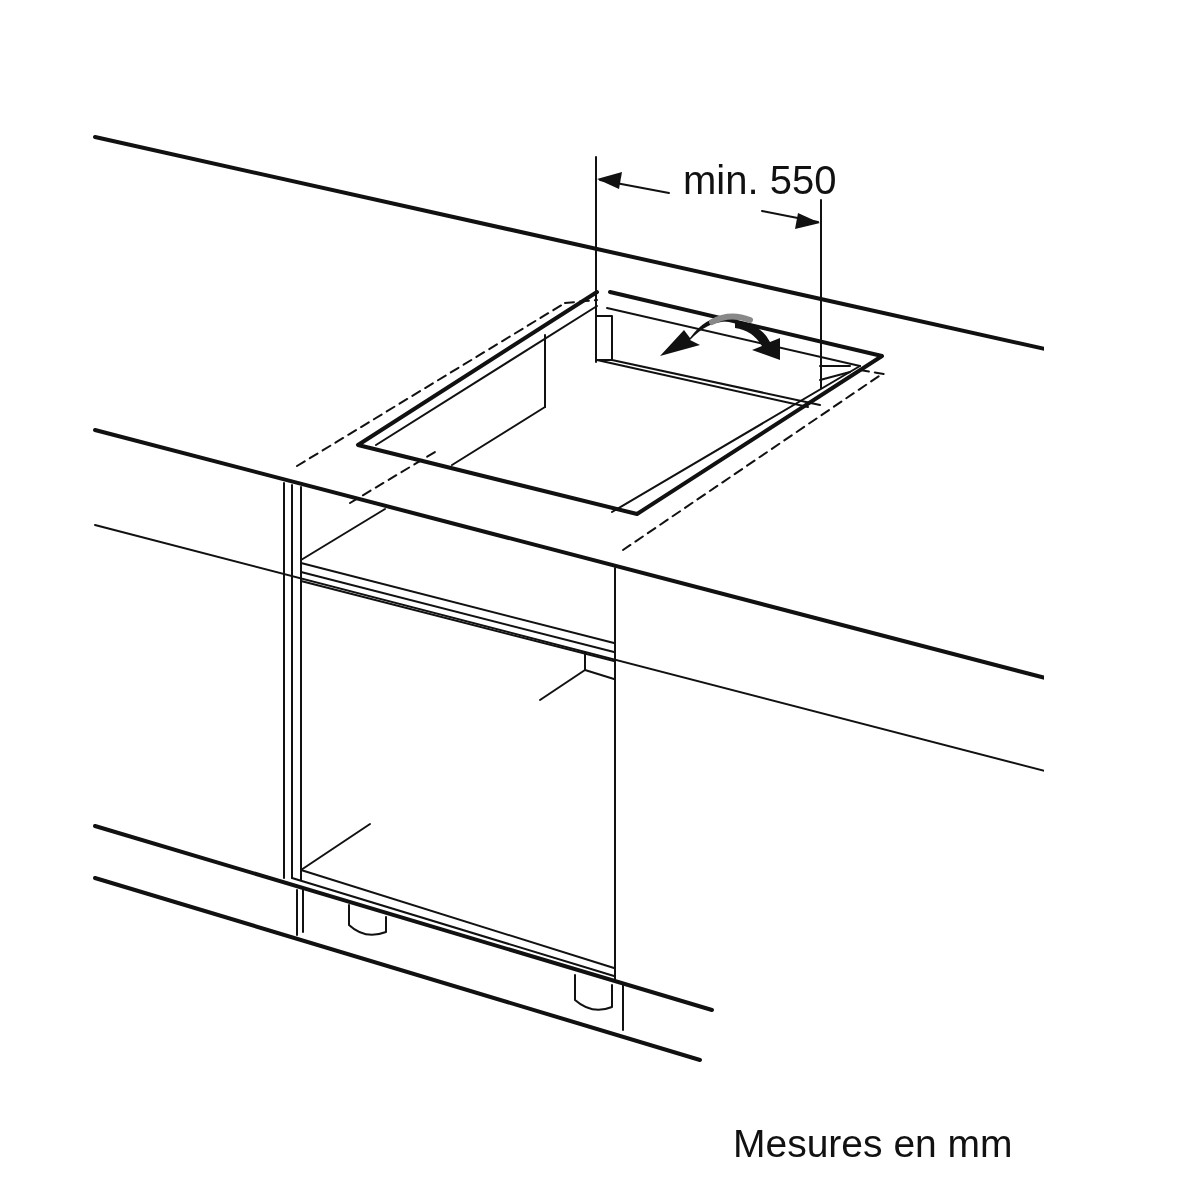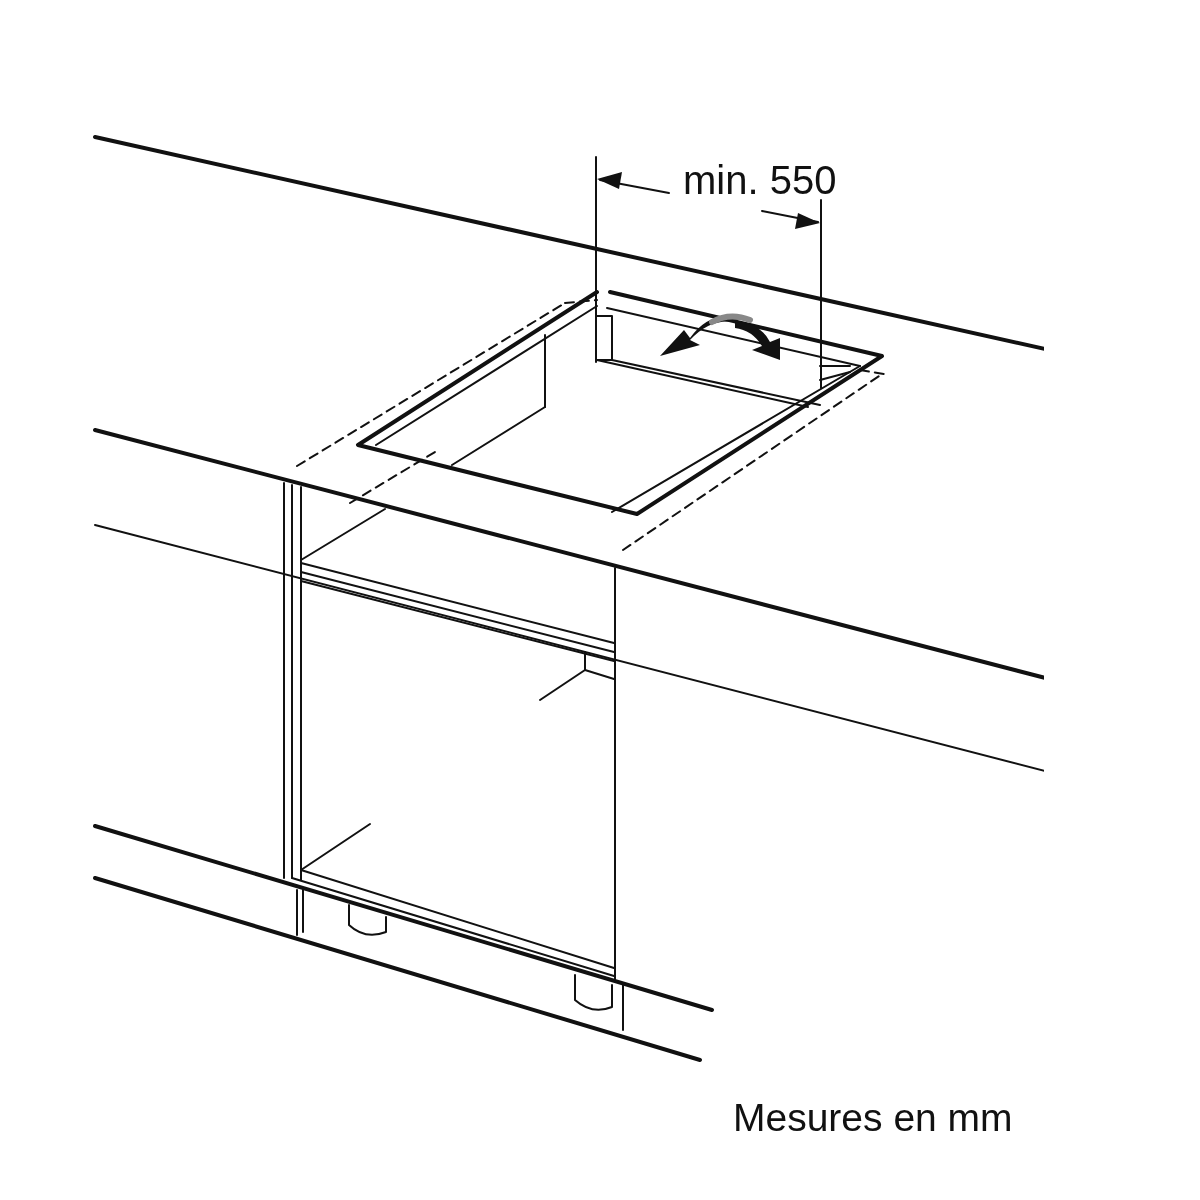--- a/index.html
+++ b/index.html
@@ -1,20 +1,20 @@
 <!DOCTYPE html>
 <html><head>
   <meta charset="utf-8">
   <style>
     html, body { margin: 0; padding: 0; background: #ffffff; }
     .canvas { position: relative; width: 996px; height: 1200px; background: #ffffff; overflow: hidden; padding-left: 48px; }
     svg.drawing { position: absolute; left: 0; top: 0; }
     .label { position: absolute; font-family: "Liberation Sans", sans-serif; color: #111111; white-space: nowrap; line-height: 1; }
     .dim-label { left: 683px; top: 160px; font-size: 40px; }
-    .units-label { left: 733px; top: 1098px; font-size: 39px; text-align: center; }
+    .units-label { left: 733px; top: 1124px; font-size: 39px; text-align: center; }
   </style>
 </head>
 <body>
 
 <div class="canvas">
   <svg class="drawing" width="1200" height="1200" viewBox="0 0 1200 1200" fill="none" stroke="#111" stroke-linecap="round" stroke-linejoin="round">
 
     <g>
       <line x1="95" y1="137" x2="1072" y2="355" stroke-width="4"></line>
     </g>

